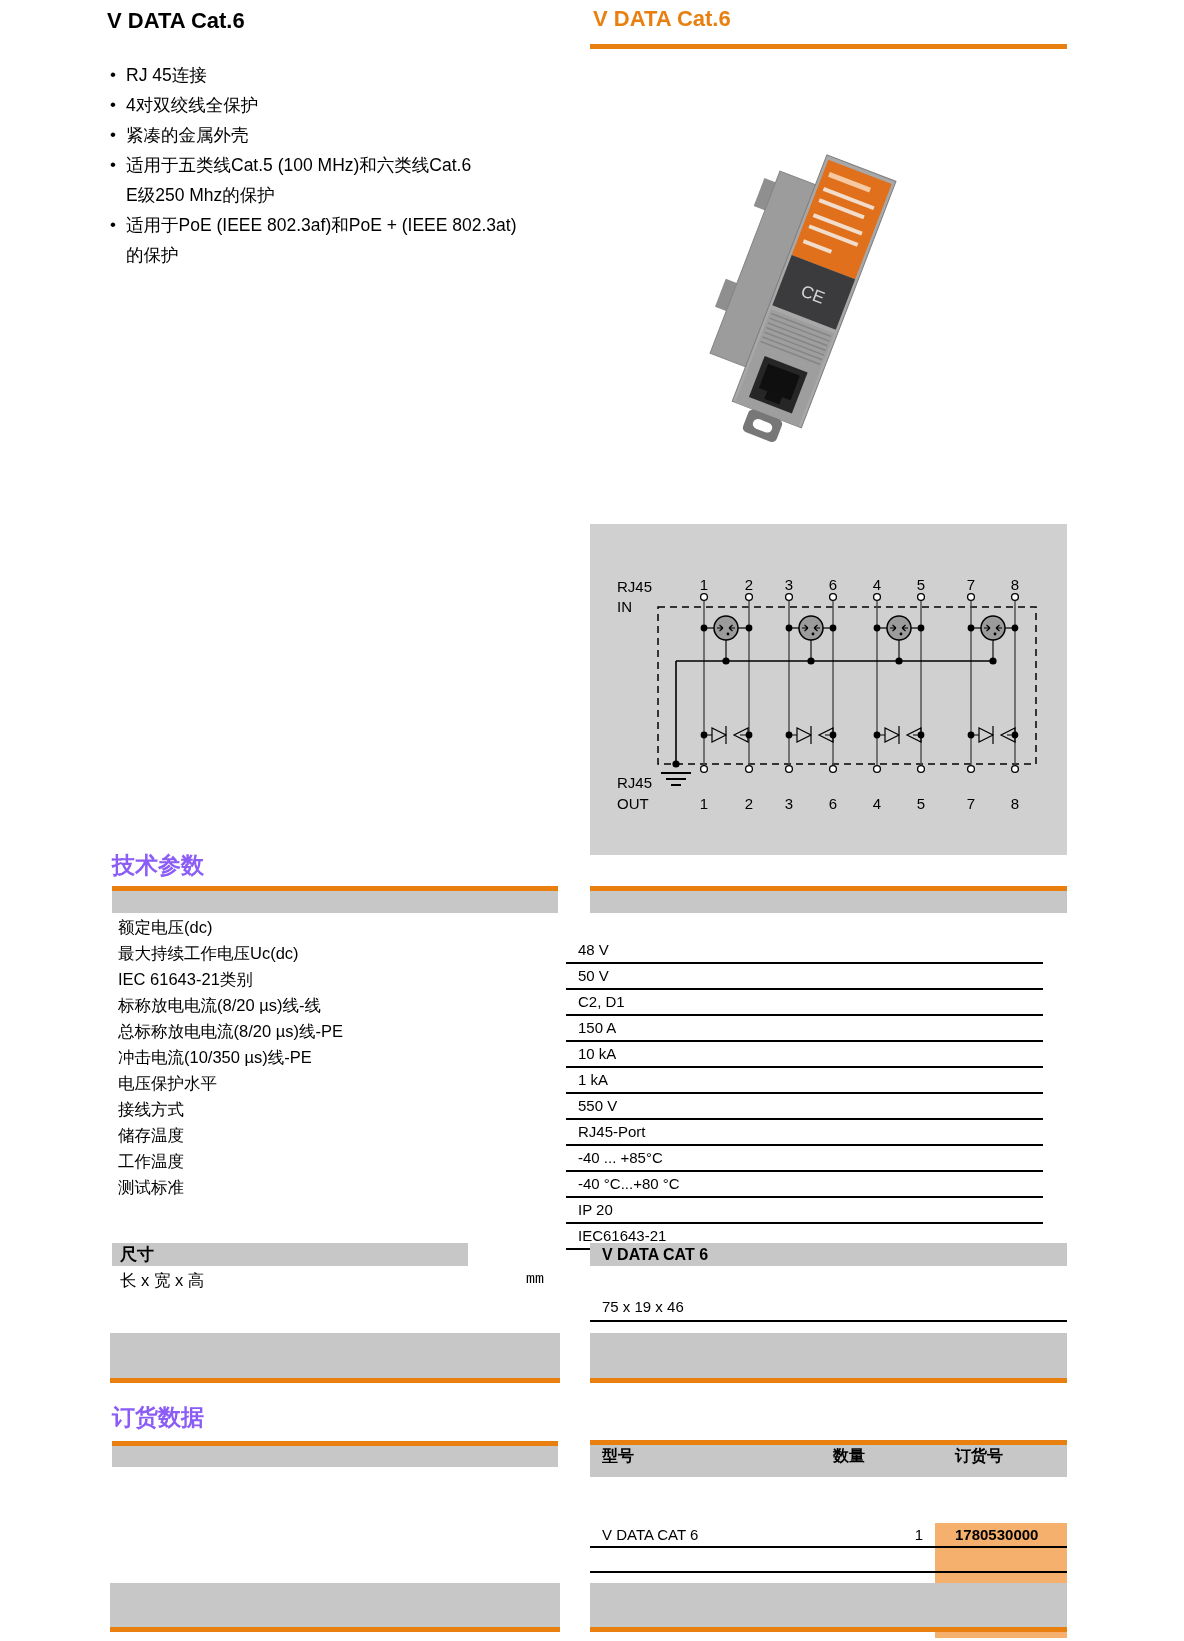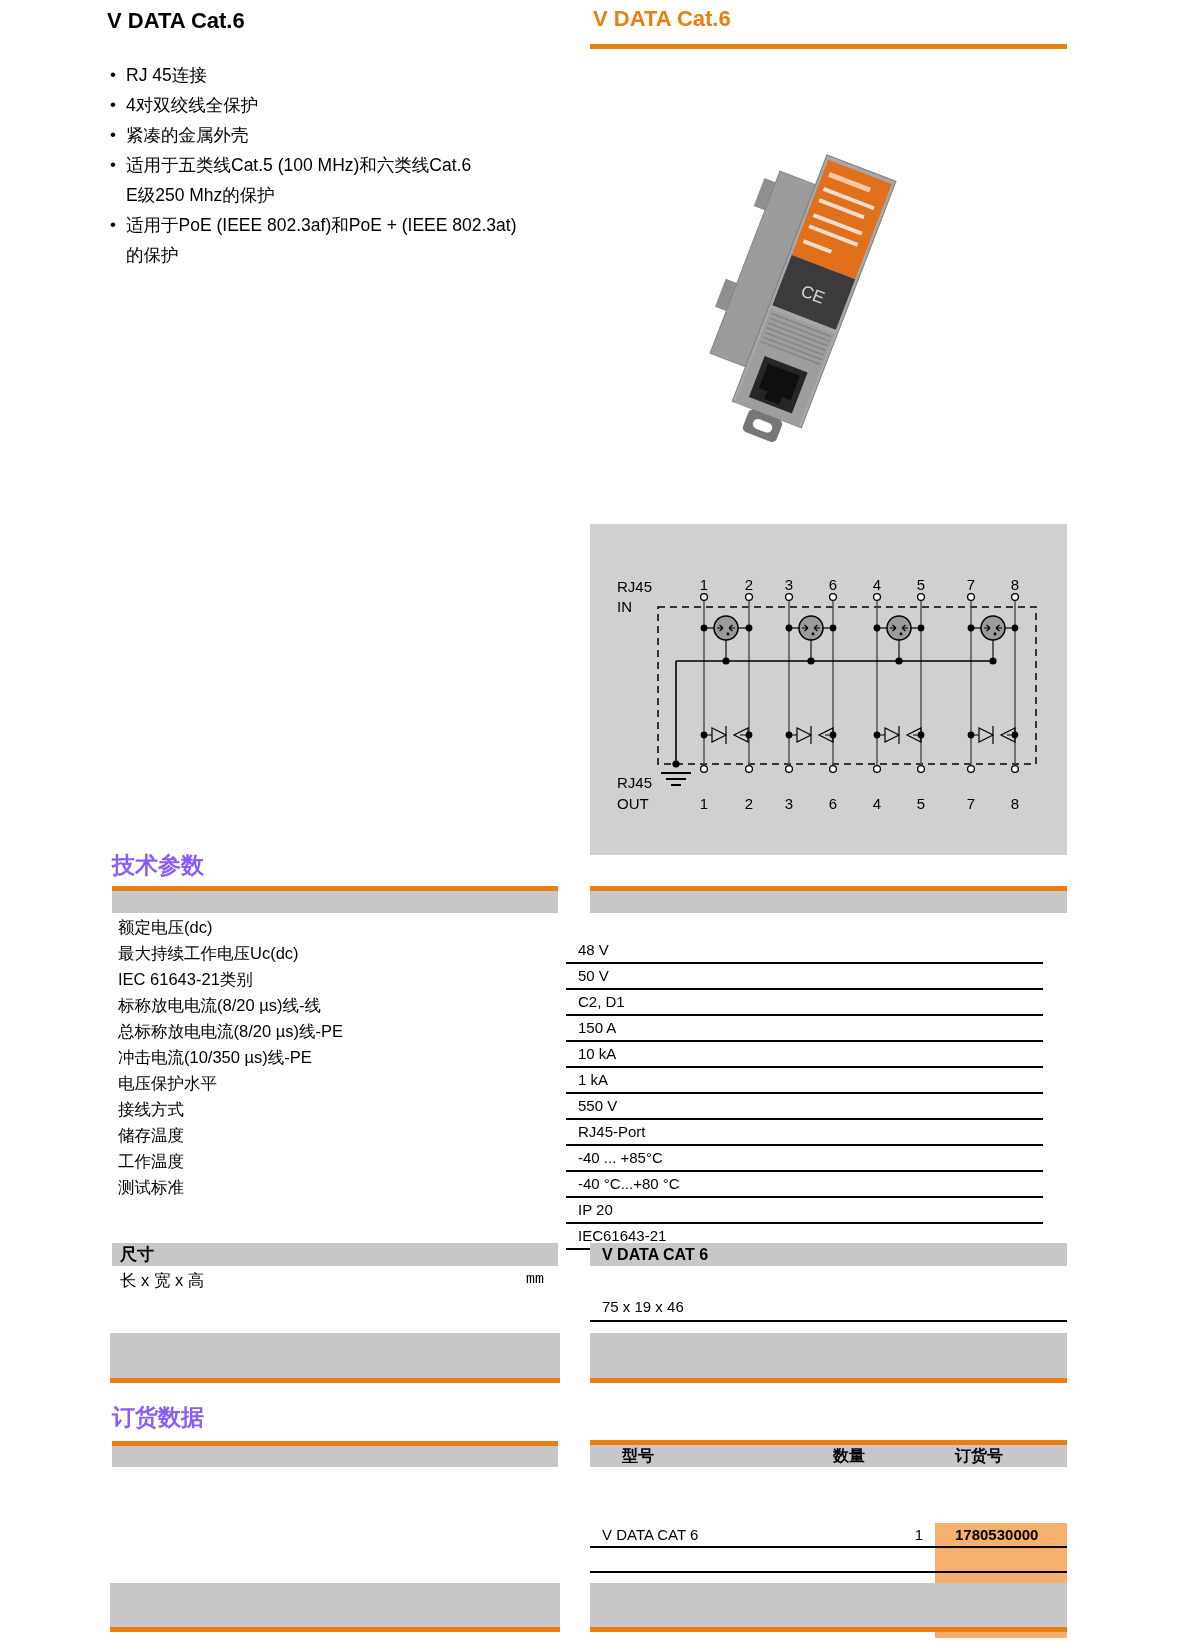--- a/index.html
+++ b/index.html
@@ -31,22 +31,22 @@
                            border-bottom:2px solid #000; white-space:nowrap; }
 
   .dim-band { height:23px; line-height:23px; font-weight:bold; }
   .dim-band.l { font-size:17px; padding-left:8px; }
   .dim-band.r { font-size:16px; padding-left:12px; }
   .dim-row { height:28px; line-height:26px; font-size:16.5px; position:relative; }
   .dim-row .unit { position:absolute; right:14px; top:0; font-size:15px;font-family:Liberation Mono, monospace; }
   .dim-row.r { font-size:15px; padding-left:12px; border-bottom:2px solid #000; }
 
   
-  .order-header { display:flex; height:22px; line-height:22px; background:#c7c7c7;
-                  font-size:16px; font-weight:bold;padding-left:20px; }
+  .order-header { display:flex; height:32px; line-height:22px; background:#c7c7c7;
+                  font-size:16px; font-weight:bold; }
   .order-header .c-type { flex:1; padding-left:12px; }
   .order-header .c-qty  { width:90px; text-align:left; }
   .order-header .c-ono  { width:132px; margin-left:12px; padding-left:20px; }
   .order-rows { position:relative; }
   .order-col-bg { position:absolute; left:345px; top:0; width:132px; height:115px;
                   background:#f4b06c; }
   .order-row { position:relative; display:flex; font-size:15px; }
   .order-row .c-type { flex:1; padding-left:12px; }
   .order-row .c-qty  { width:90px; text-align:right; }
   .order-row .c-ono  { width:132px; margin-left:12px; padding-left:20px; font-weight:bold; }
@@ -296,21 +296,21 @@
     <div class="trow">10 kA</div>
     <div class="trow">1 kA</div>
     <div class="trow">550 V</div>
     <div class="trow">RJ45-Port</div>
     <div class="trow">-40 ... +85°C</div>
     <div class="trow">-40 °C...+80 °C</div>
     <div class="trow">IP 20</div>
     <div class="trow">IEC61643-21</div>
   </div>
 
-  <div class="abs band dim-band l" style="left:112px; top:1243px; width:446px;">尺寸</div>
+  <div class="abs band dim-band l" style="left:112px; top:1243px; width:356px;">尺寸</div>
   <div class="abs dim-row" style="left:112px; top:1267px; width:446px; padding-left:8px;">
     <span>长 x 宽 x 高</span>
     <span class="unit">mm</span>
   </div>
   <div class="abs band dim-band r" style="left:590px; top:1243px; width:477px;">V DATA CAT 6</div>
   <div class="abs dim-row r" style="left:590px; top:1266px; width:477px;">75 x 19 x 46</div>
 
   <div class="abs band" style="left:110px; top:1333px; width:450px; height:45px;"></div>
   <div class="abs rule" style="left:110px; top:1378px; width:450px;"></div>
   <div class="abs band" style="left:590px; top:1333px; width:477px; height:45px;"></div>

